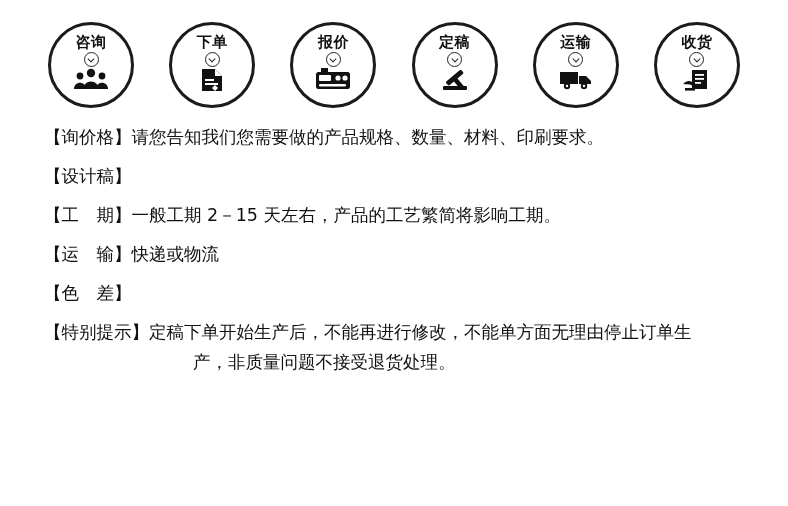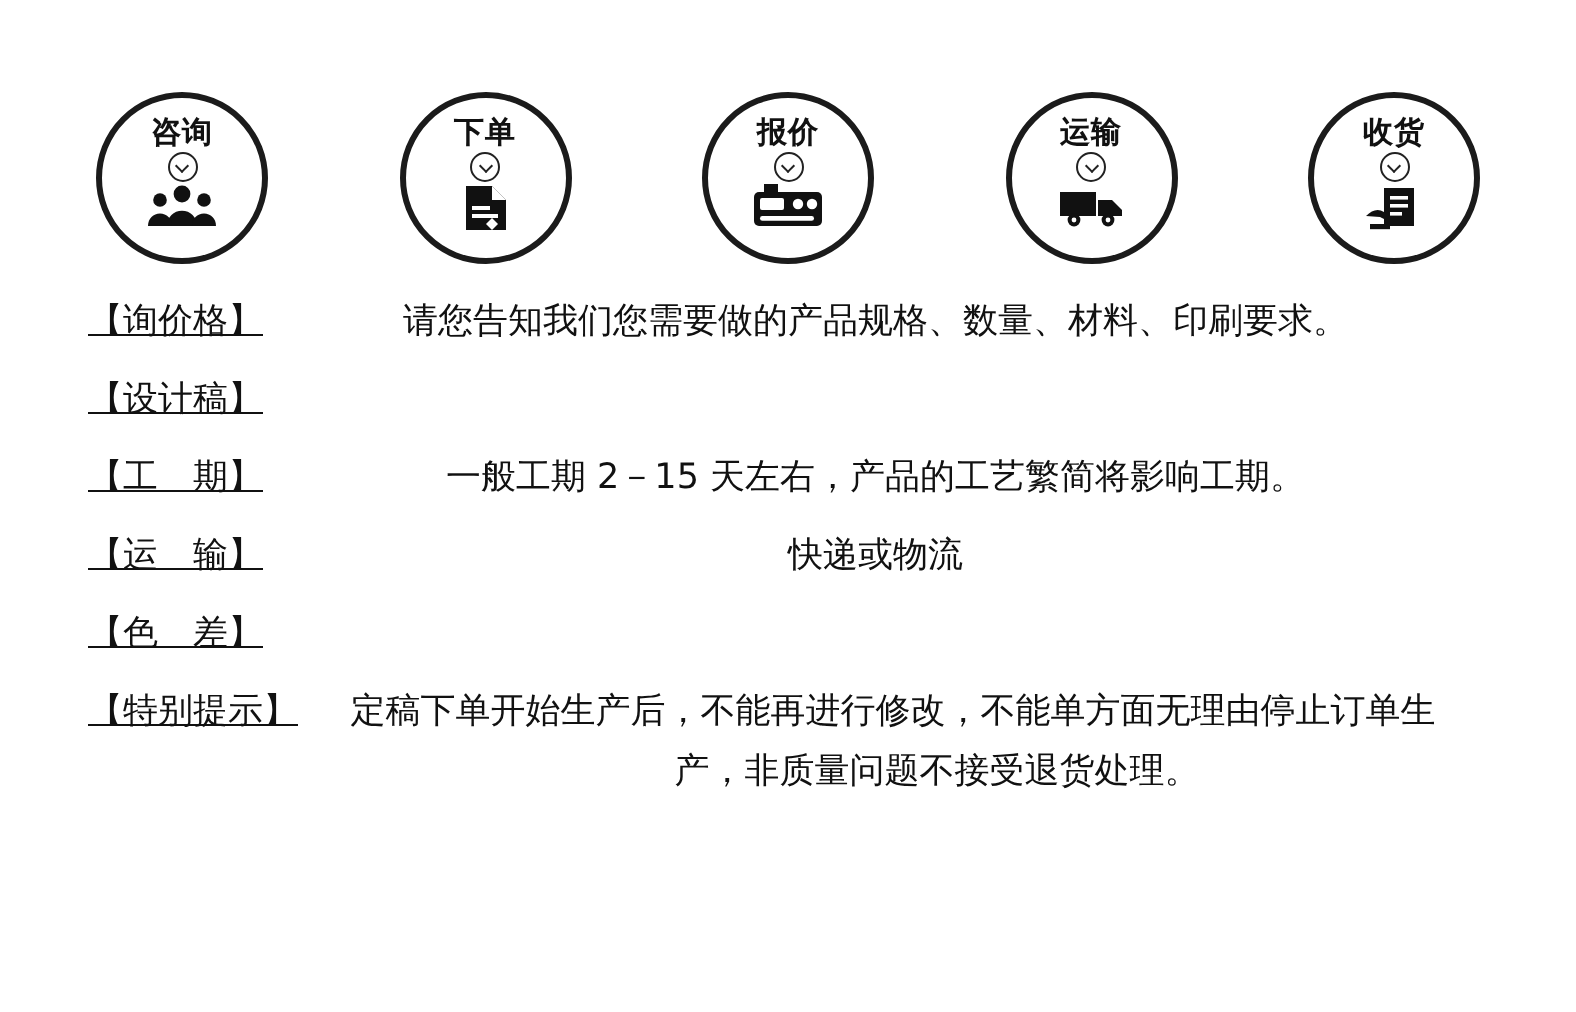--- a/index.html
+++ b/index.html
@@ -21,21 +21,20 @@
     box-sizing: border-box;
   }
 
   
   .steps {
     display: flex;
     justify-content: space-between;
     align-items: flex-start;
     padding: 22px 48px 0 48px;
     box-sizing: border-box;
-    margin-top: 24px;
   }
   .step {
     width: 86px;
     height: 86px;
     border-radius: 50%;
     border: 3px solid #1b1b1b;
     box-sizing: border-box;
     display: flex;
     flex-direction: column;
     align-items: center;
@@ -86,28 +85,26 @@
     display: flex;
     align-items: flex-start;
     margin-bottom: 9px;
   }
   .row-tag {
     flex: 0 0 auto;
     font-size: 17.5px;
     line-height: 30px;
     color: #111111;
     white-space: nowrap;
-    text-decoration: underline;
   }
   .row-body {
     flex: 1 1 auto;
     font-size: 17.5px;
     line-height: 30px;
     color: #111111;
-    text-align: center;
   }
   .row-body .line2 {
     display: block;
     padding-left: 44px;
   }
 </style>
 </head>
 <body>
 
 <div class="page">
@@ -151,20 +148,33 @@
           <rect x="1" y="4" width="34" height="17" rx="2.5" fill="#111"></rect>
           <rect x="4" y="7" width="12" height="6" rx="1" fill="#fff"></rect>
           <circle cx="23" cy="10" r="2.6" fill="#fff"></circle>
           <circle cx="30" cy="10" r="2.6" fill="#fff"></circle>
           <rect x="4" y="16" width="27" height="2.4" rx="1.2" fill="#fff"></rect>
           <rect x="6" y="0" width="7" height="4" fill="#111"></rect>
         </svg>
       </div>
     </div>
 
+    <div class="step">
+      <div class="step-label">定稿</div>
+      <div class="step-arrow"></div>
+      <div class="step-icon">
+        <svg width="30" height="24" viewBox="0 0 30 24">
+          <rect x="3" y="18" width="24" height="4" rx="1" fill="#111"></rect>
+          <g transform="rotate(-40 15 10)">
+            <rect x="5" y="7" width="20" height="5" rx="1.5" fill="#111"></rect>
+            <rect x="12" y="11" width="4.5" height="12" fill="#111"></rect>
+          </g>
+        </svg>
+      </div>
+    </div>
 
 
     <div class="step">
       <div class="step-label">运输</div>
       <div class="step-arrow"></div>
       <div class="step-icon">
         <svg width="34" height="22" viewBox="0 0 34 22">
           <rect x="1" y="4" width="18" height="12" fill="#111"></rect>
           <path d="M20 8h7l5 5v3H20z" fill="#111"></path>
           <circle cx="8" cy="18" r="3.2" fill="#111"></circle>

